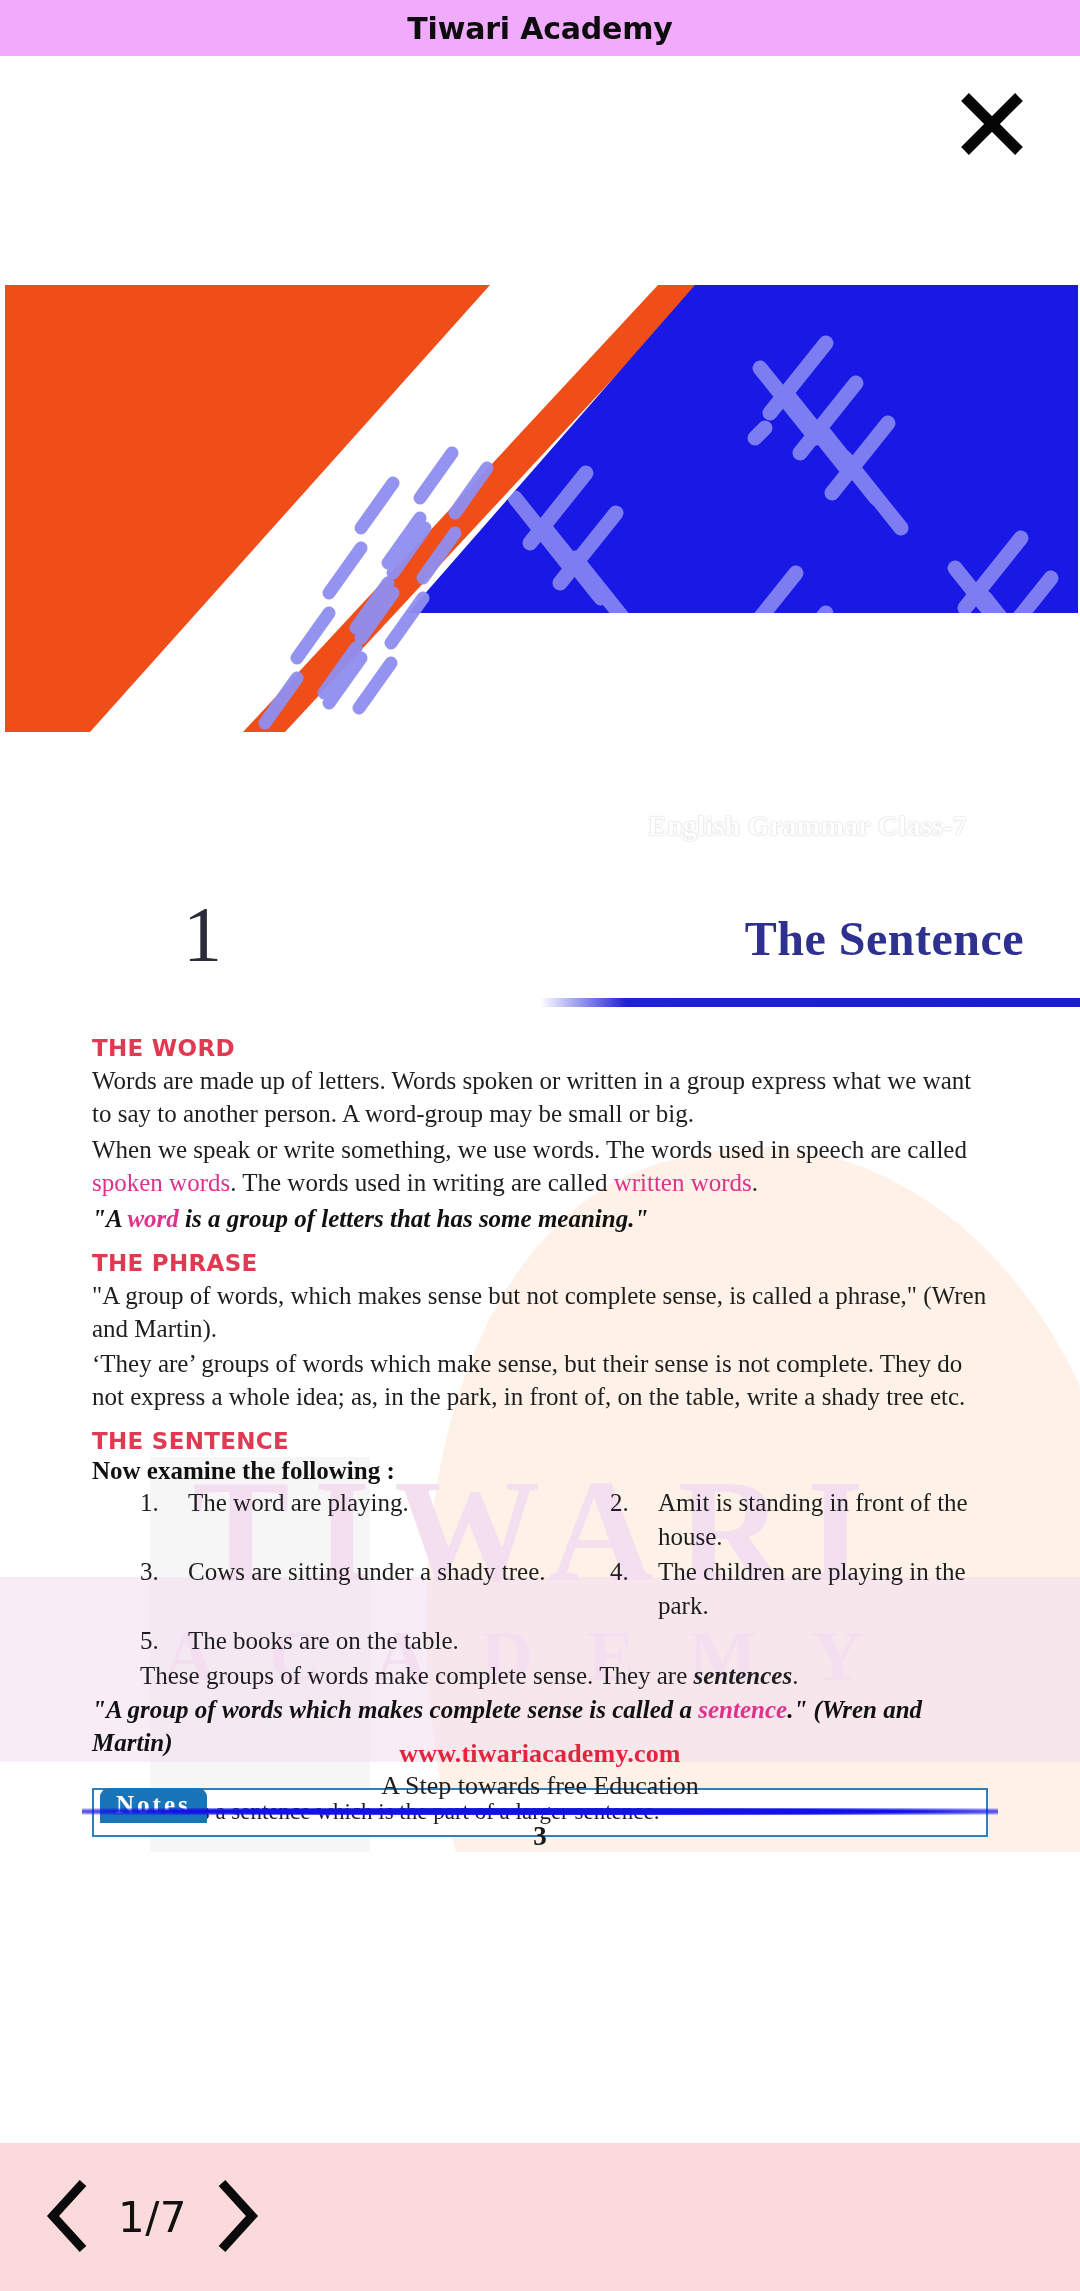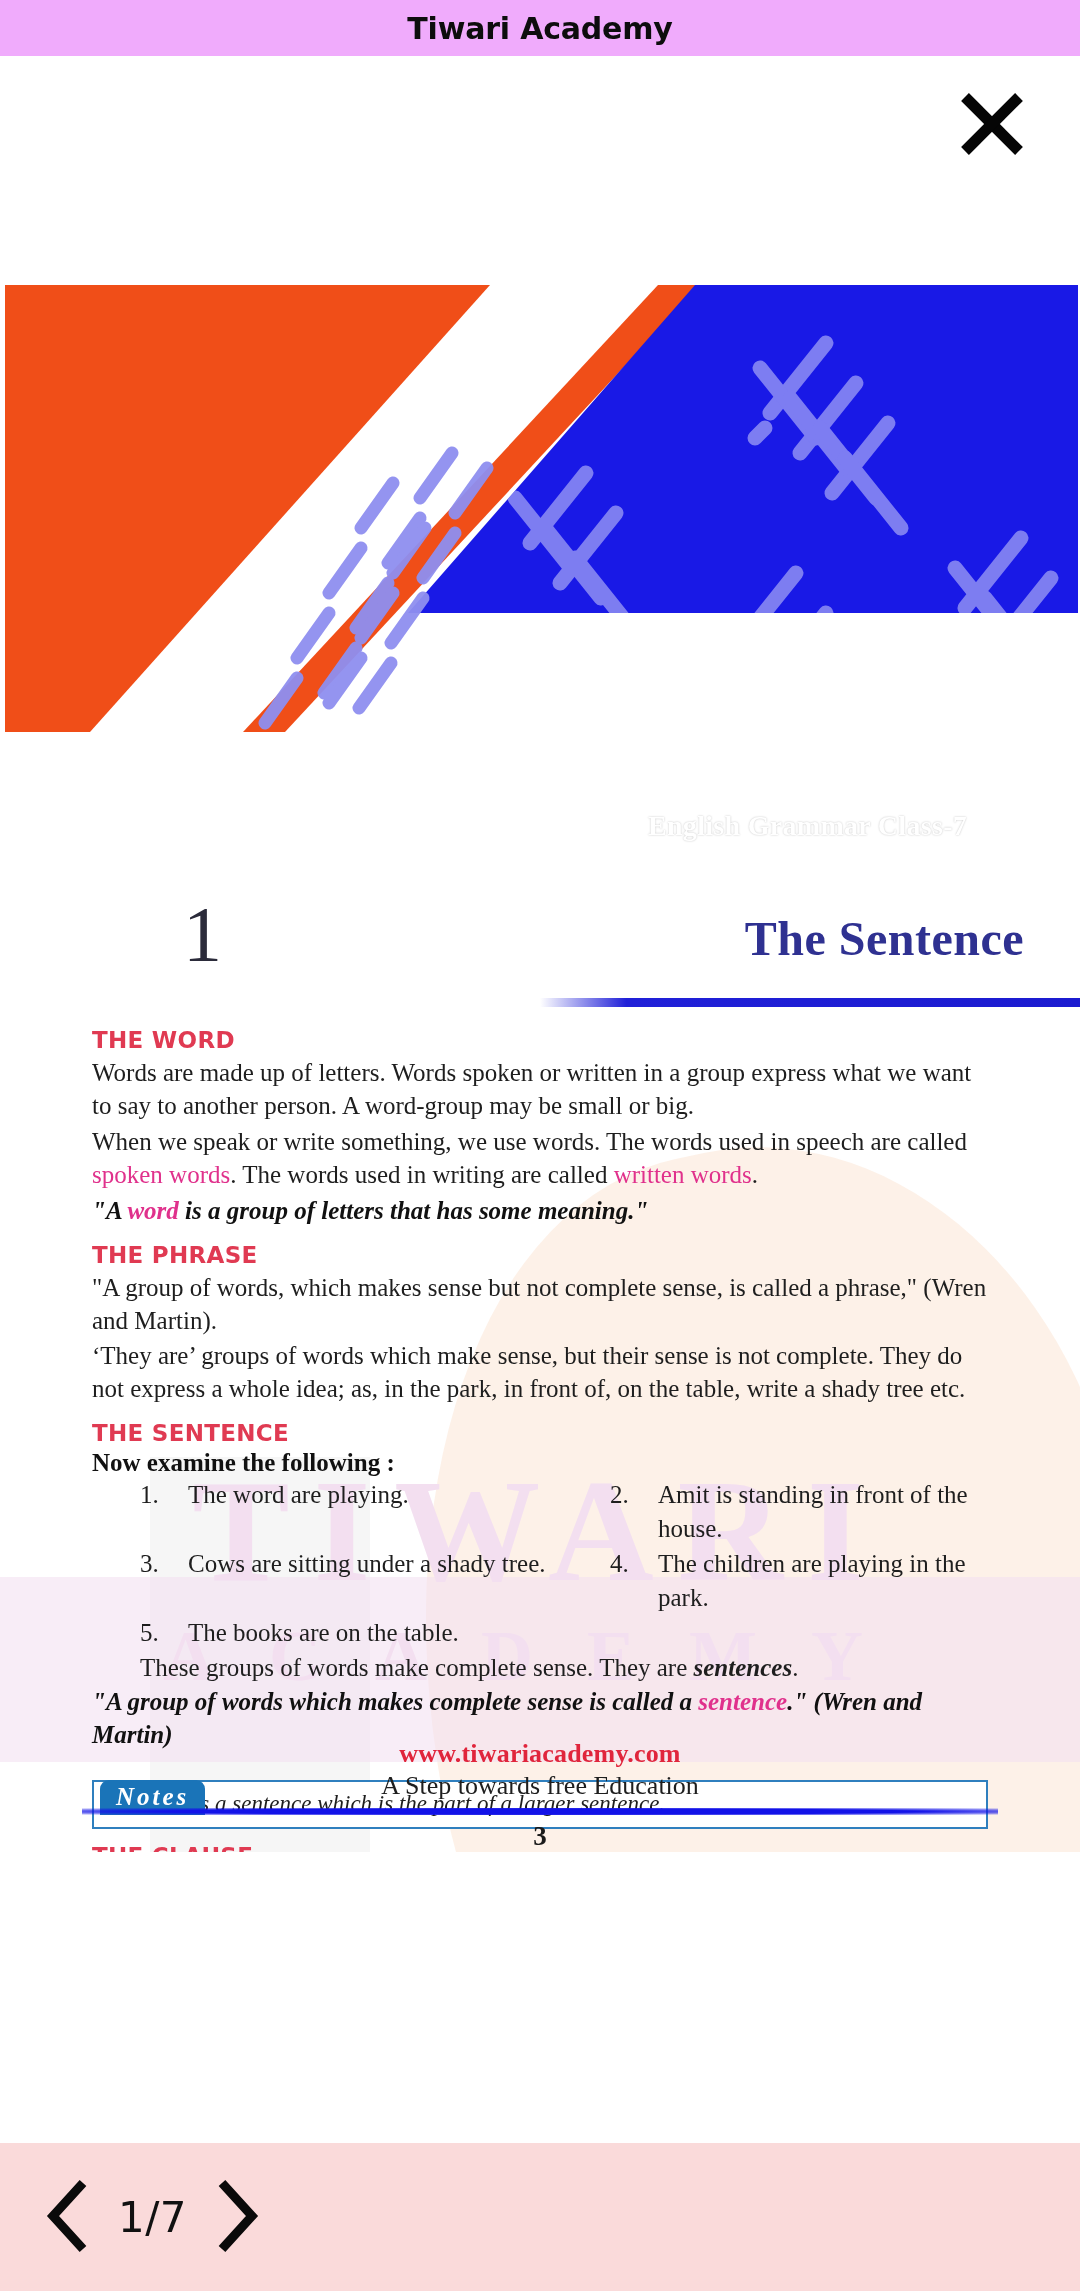--- a/index.html
+++ b/index.html
@@ -173,21 +173,21 @@
 
   h2.sec-head {
     font-family: "DejaVu Sans", sans-serif;
     font-size: 23px;
     font-weight: 700;
     color: #e03a52;
     letter-spacing: 0.3px;
     margin-top: 14px;
     margin-bottom: 3px;
   }
-  h2.sec-head:first-child { margin-top: 0; }
+  h2.sec-head:first-child { margin-top: 8px; }
 
   p.para {
     font-family: "Liberation Serif", serif;
     font-size: 25px;
     line-height: 1.33;
     color: #1e1e1e;
     margin-bottom: 2px;
   }
 
   .pink { color: #e0318c; }
@@ -226,21 +226,21 @@
   .closing-note {
     font-family: "Liberation Serif", serif;
     font-size: 25px;
     color: #1e1e1e;
     padding-left: 48px;
     margin-top: 4px;
   }
   .closing-note i { font-weight: 700; }
 
   
-  .notes-wrap { position: relative; margin-top: 6px; margin-bottom: 10px; font-style: italic; }
+  .notes-wrap { position: relative; margin-top: 6px; margin-bottom: 10px; }
   .notes-tab {
     position: absolute;
     left: 8px; top: 0;
     padding: 3px 16px 4px 16px;
     background: #1a74b8;
     border-radius: 9px 9px 0 0;
     font-family: "Liberation Serif", serif;
     font-size: 25px;
     font-weight: 700;
     color: #ffffff;

